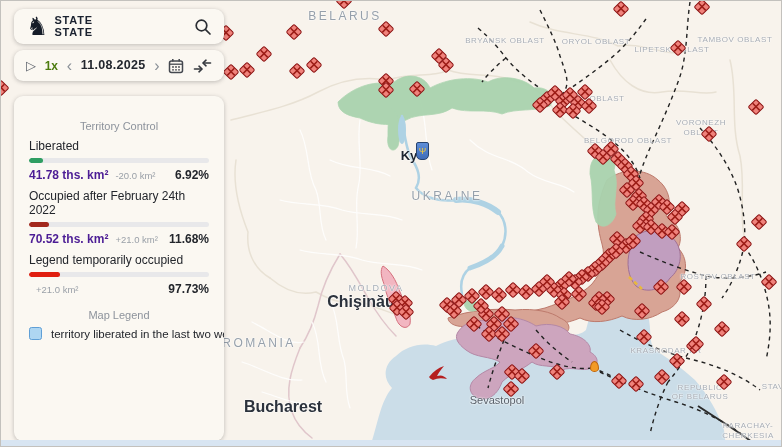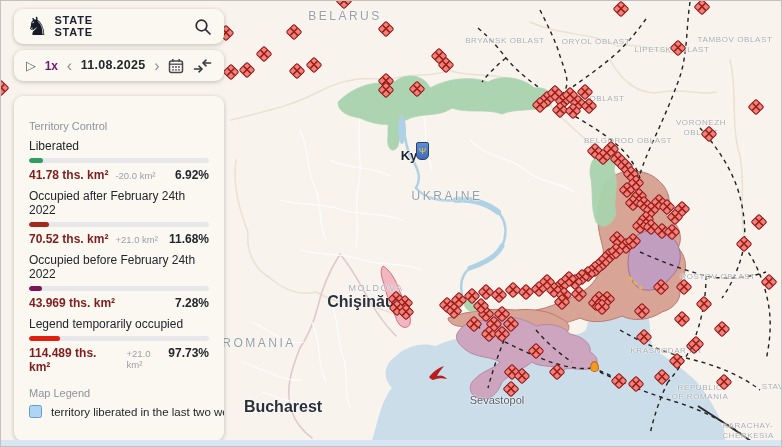--- a/index.html
+++ b/index.html
@@ -32,35 +32,35 @@
   
   .card{position:absolute;background:#fbf8f2;border-radius:9px;box-shadow:0 1px 4px rgba(40,40,40,.28);z-index:10;}
   #logo-card{left:14px;top:9px;width:210px;height:35px;display:flex;align-items:center;padding:0 12px;box-sizing:border-box;}
   .knight{font-family:"DejaVu Sans",sans-serif;font-size:25px;line-height:1;color:#151c28;margin-right:6px;}
   .brandtxt{display:flex;flex-direction:column;justify-content:center;}
   .brandtxt span{font-size:11px;font-weight:700;letter-spacing:.8px;color:#1b2230;line-height:1.05;}
   #logo-card .spacer{flex:1;}
   #controls-card{left:14px;top:50px;width:210px;height:31px;display:flex;align-items:center;
       padding:0 12px;box-sizing:border-box;gap:0;justify-content:space-between;}
   .ctl{color:#5c626b;font-size:13px;line-height:1;cursor:default;}
-  .ctl-speed{font-size:12px;font-weight:700;color:#701a75;}
+  .ctl-speed{font-size:12px;font-weight:700;color:#4d7c0f;}
   .ctl-chev{font-size:16px;color:#8a9097;}
   .ctl-date{font-size:12.5px;font-weight:700;color:#23272e;letter-spacing:.3px;}
   
   #info-panel{left:14px;top:96px;width:210px;height:345px;padding:12px 15px 0 15px;box-sizing:border-box;overflow:hidden;}
   #info-head{display:flex;align-items:flex-start;justify-content:space-between;}
   #info-title{font-size:19px;font-weight:600;color:#23262c;letter-spacing:.2px;}
   #info-close{font-size:15px;color:#2a2d33;line-height:1;margin-top:2px;}
-  .sec-label{font-size:11px;color:#8d939c;margin-top:12px;margin-bottom:2px;}
+  .sec-label{font-size:11px;color:#8d939c;margin-top:12px;margin-bottom:2px;text-align:center;}
   .stat{margin-top:7px;}
   .stat-label{font-size:12px;color:#23262c;margin-bottom:5px;}
   .bar{height:5px;border-radius:3px;background:#e8e8ea;overflow:hidden;}
   .bar i{display:block;height:100%;border-radius:3px;}
   .vals{display:flex;align-items:baseline;margin-top:5px;}
-  .vals .v{font-size:12px;font-weight:700;color:#7f1d1d;}
+  .vals .v{font-size:12px;font-weight:700;color:#4c1d95;}
   .vals .d{font-size:9.5px;color:#9aa0a8;margin-left:7px;}
   .vals .p{margin-left:auto;font-size:12px;font-weight:700;color:#23262c;}
   .lg-row{display:flex;align-items:center;margin-top:6px;}
   .sw{width:13px;height:13px;border-radius:2.5px;box-sizing:border-box;margin-right:9px;flex:0 0 auto;}
   .lg-row span.t{font-size:11.5px;color:#23262c;white-space:nowrap;}
   #bottom-strip{position:absolute;left:0;bottom:0;width:782px;height:7px;background:#d8e5f2;z-index:50;}
 </style>
 </head>
 <body>
 
@@ -172,21 +172,21 @@
     <div class="maplabel oblast" style="left: 596px; top: 41px;">ORYOL OBLAST</div>
     <div class="maplabel oblast" style="left: 672px; top: 49px;">LIPETSK OBLAST</div>
     <div class="maplabel oblast" style="left: 735px; top: 39px;">TAMBOV OBLAST</div>
     <div class="maplabel oblast" style="left: 607px; top: 98px;">OBLAST</div>
     <div class="maplabel oblast" style="left: 628px; top: 140px;">BELGOROD OBLAST</div>
     <div class="maplabel oblast" style="left: 701px; top: 122px;">VORONEZH</div>
     <div class="maplabel oblast" style="left: 701px; top: 132px;">OBLAST</div>
     <div class="maplabel oblast" style="left: 718px; top: 276px;">ROSTOV OBLAST</div>
     <div class="maplabel oblast" style="left: 666px; top: 350px;">KRASNODAR KR</div>
     <div class="maplabel oblast" style="left: 700px; top: 387px;">REPUBLIC</div>
-    <div class="maplabel oblast" style="left: 700px; top: 396px;">OF ROMANIA</div>
+    <div class="maplabel oblast" style="left: 700px; top: 396px;">OF BELARUS</div>
     <div class="maplabel oblast" style="left: 748px; top: 425px;">KARACHAY-</div>
     <div class="maplabel oblast" style="left: 748px; top: 435px;">CHERKESIA</div>
     <div class="maplabel oblast" style="left: 776px; top: 386px;">STAVR</div>
     <div class="maplabel city-lg" style="left: 409px; top: 155px;">Ky</div>
     <div class="maplabel city" style="left: 361px; top: 302px;">Chişinău</div>
     <div class="maplabel city" style="left: 283px; top: 407px;">Bucharest</div>
     <div class="maplabel city-gray" style="left: 497px; top: 400px;">Sevastopol</div>
   </div>
 <div id="map-markers">
     <div class="marker" style="left: 345px; top: 2px;"></div>
@@ -372,36 +372,25 @@
         <div class="bar">
           <i style="width: 11%; background: rgb(163, 41, 29);"></i>
         </div>
         <div class="vals">
           <span class="v">70.52 ths. km²</span>
           <span class="d">+21.0 km²</span>
           <span class="p">11.68%</span>
         </div>
       </div>
       <div class="stat">
-        <div class="stat-label">Occupied before February 24th 2022</div>
-        <div class="bar">
-          <i style="width: 7%; background: rgb(125, 20, 88);"></i>
-        </div>
-        <div class="vals">
-          <span class="v">43.969 ths. km²</span>
-          <span class="p">7.28%</span>
-        </div>
-      </div>
-      <div class="stat">
         <div class="stat-label">Legend temporarily occupied</div>
         <div class="bar">
           <i style="width: 17%; background: rgb(224, 31, 16);"></i>
         </div>
         <div class="vals">
-          <span class="v">114.489 ths. km²</span>
           <span class="d">+21.0 km²</span>
           <span class="p">97.73%</span>
         </div>
       </div>
     </div>
   <div class="sec-label" style="margin-top:13px">Map Legend</div>
   <div id="legend-list">
       <div class="lg-row">
         <span class="sw" style="background: rgb(174, 214, 242); border: 1.5px solid rgb(95, 159, 214);"></span>
         <span class="t">territory liberated in the last two weeks</span>

